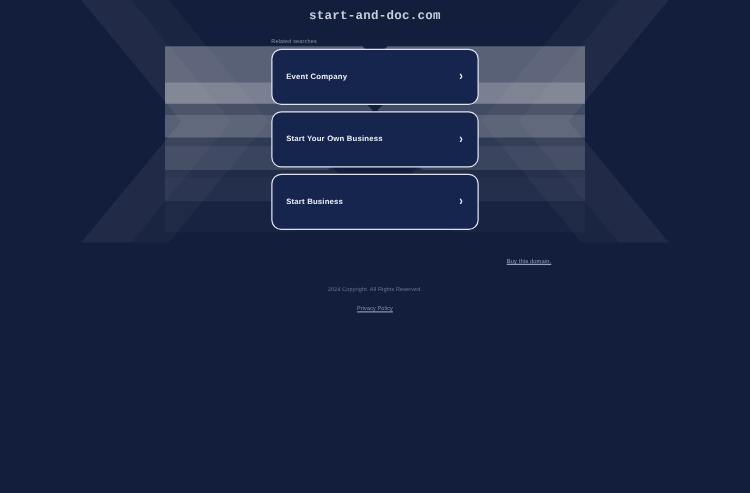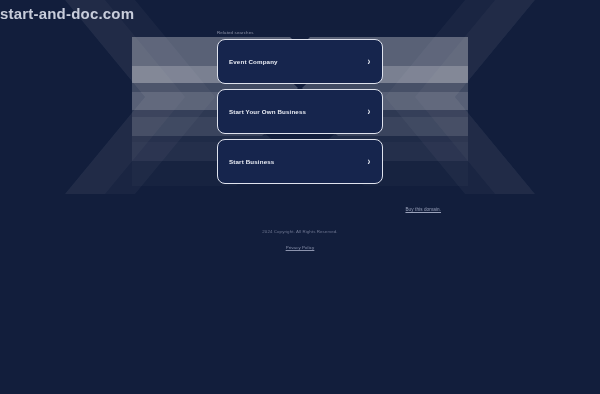--- a/index.html
+++ b/index.html
@@ -26,26 +26,27 @@
 
   
   #page {
     position:relative;
     z-index:2;
     width:600px;
     padding-top:7px;
   }
 
   #site-title {
-    text-align:left;
+    text-align:center;
     color:#c8cddb;
-    font-size:15px;
+    font-size:10px;
     font-weight:bold;
     letter-spacing:0.2px;
     line-height:14px;
+    font-family:Liberation Mono, monospace;
   }
 
   #related-label {
     margin-top:9px;
     padding-left:217px;
     color:#8d93a8;
     font-size:4.4px;
     letter-spacing:0.15px;
     line-height:6px;
   }

